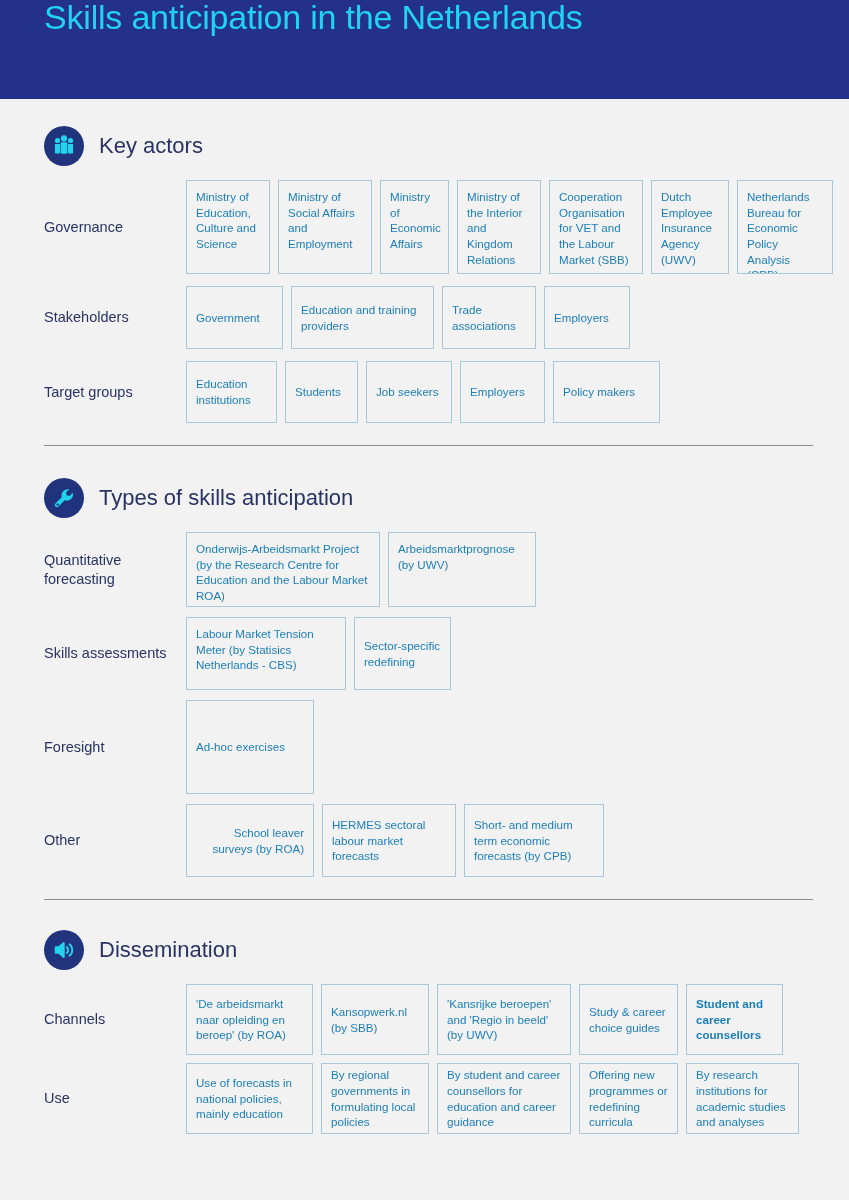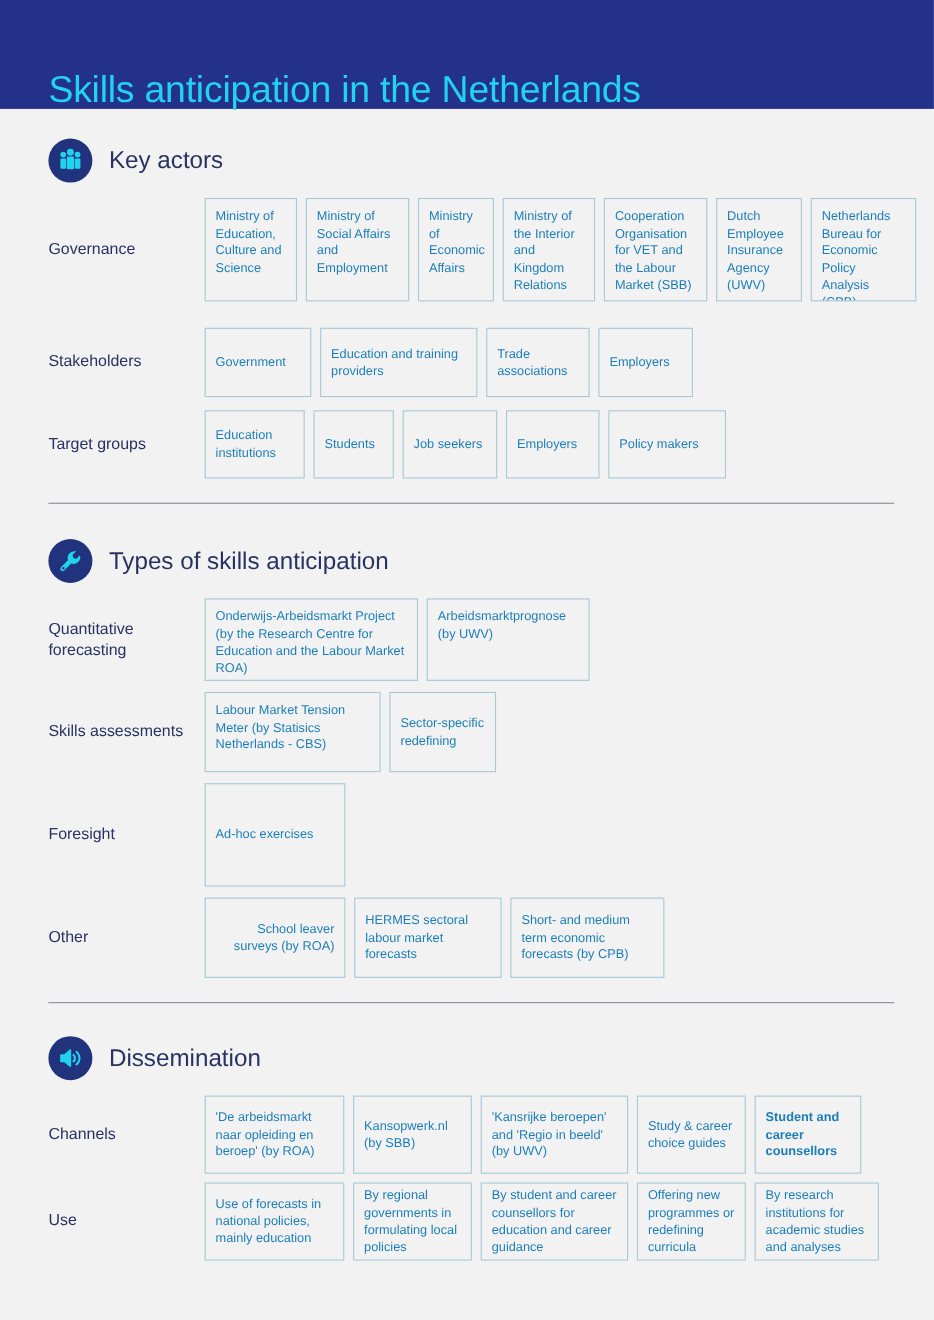--- a/index.html
+++ b/index.html
@@ -16,21 +16,21 @@
     background: #f2f2f2;
     overflow: hidden;
   }
 
   
   .header {
     width: 849px;
     height: 99px;
     background: #24318b;
     display: flex;
-    align-items: flex-end;
+    align-items: flex-start;
     padding-left: 44px;
   }
   .header-title {
     color: #22d3f0;
     font-size: 34px;
     font-weight: 400;
     letter-spacing: -0.2px;
     line-height: 1;
   }
 
@@ -104,21 +104,21 @@
   .r-governance    { margin-top: 4px; }
   .r-governance .box   { height: 94px; align-items: flex-start; }
   .r-governance .b0 { width: 84px; }
   .r-governance .b1 { width: 94px; }
   .r-governance .b2 { width: 69px; }
   .r-governance .b3 { width: 84px; }
   .r-governance .b4 { width: 94px; }
   .r-governance .b5 { width: 78px; }
   .r-governance .b6 { width: 96px; }
 
-  .r-stakeholders { margin-top: 24px; }
+  .r-stakeholders { margin-top: 12px; }
   .r-stakeholders .box { height: 63px; }
   .r-stakeholders .b0 { width: 97px; }
   .r-stakeholders .b1 { width: 143px; }
   .r-stakeholders .b2 { width: 94px; }
   .r-stakeholders .b3 { width: 86px; }
 
   .r-target { margin-top: 12px; }
   .r-target .box { height: 62px; }
   .r-target .b0 { width: 91px; }
   .r-target .b1 { width: 73px; }

